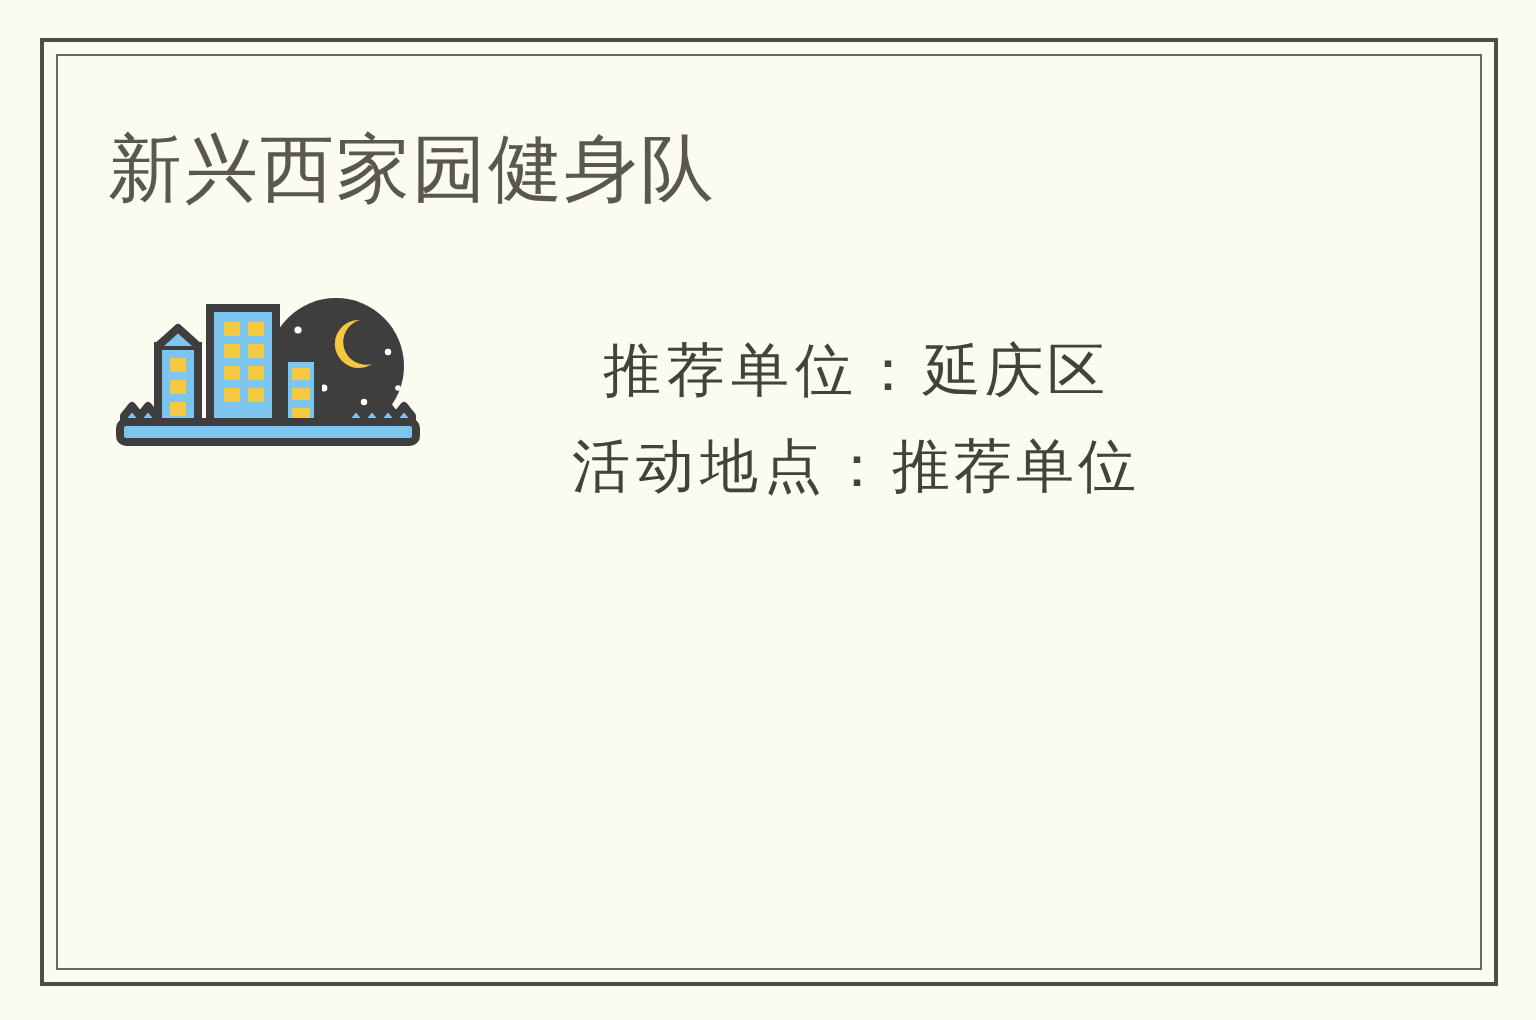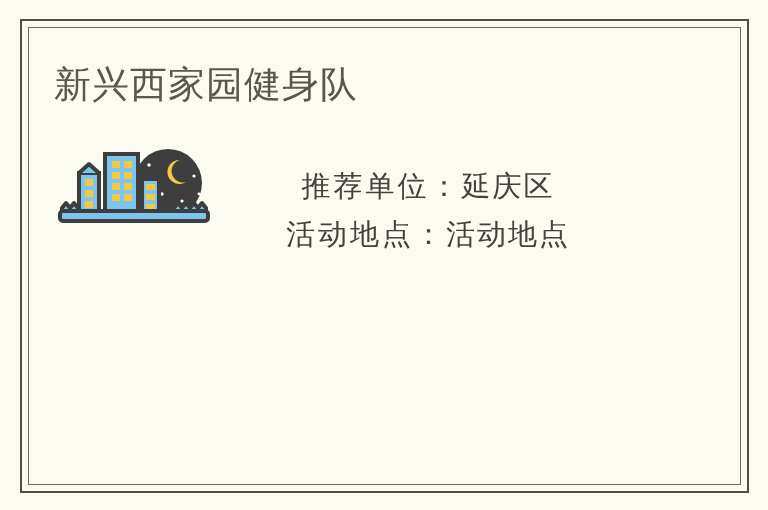--- a/index.html
+++ b/index.html
@@ -155,18 +155,18 @@
         <path d="M6 69 L6 63 L10 58 L14 63 L18 58 L22 63 L22 69 L150 69 L150 63 L146 58 L142 63 L138 58 L134 63 L130 58 L126 63 L122 58 L118 63 L114 69 Z" fill="#7cc5ee" stroke="#3e3e3e" stroke-width="4" stroke-linejoin="round"></path>
         <rect x="4" y="66" width="148" height="10" rx="3" fill="#7cc5ee" stroke="#3e3e3e" stroke-width="4"></rect>
       </svg>
     </div>
 
     <div class="info-block">
       <div class="info-line">
         <span class="info-label">推荐单位：</span><span class="info-value">延庆区</span>
       </div>
       <div class="info-line">
-        <span class="info-label">活动地点：</span><span class="info-value">活动地点</span>
+        <span class="info-label">活动地点：</span><span class="info-value">推荐单位</span>
       </div>
     </div>
 
   </div>
 </div>
 
 </body></html>

